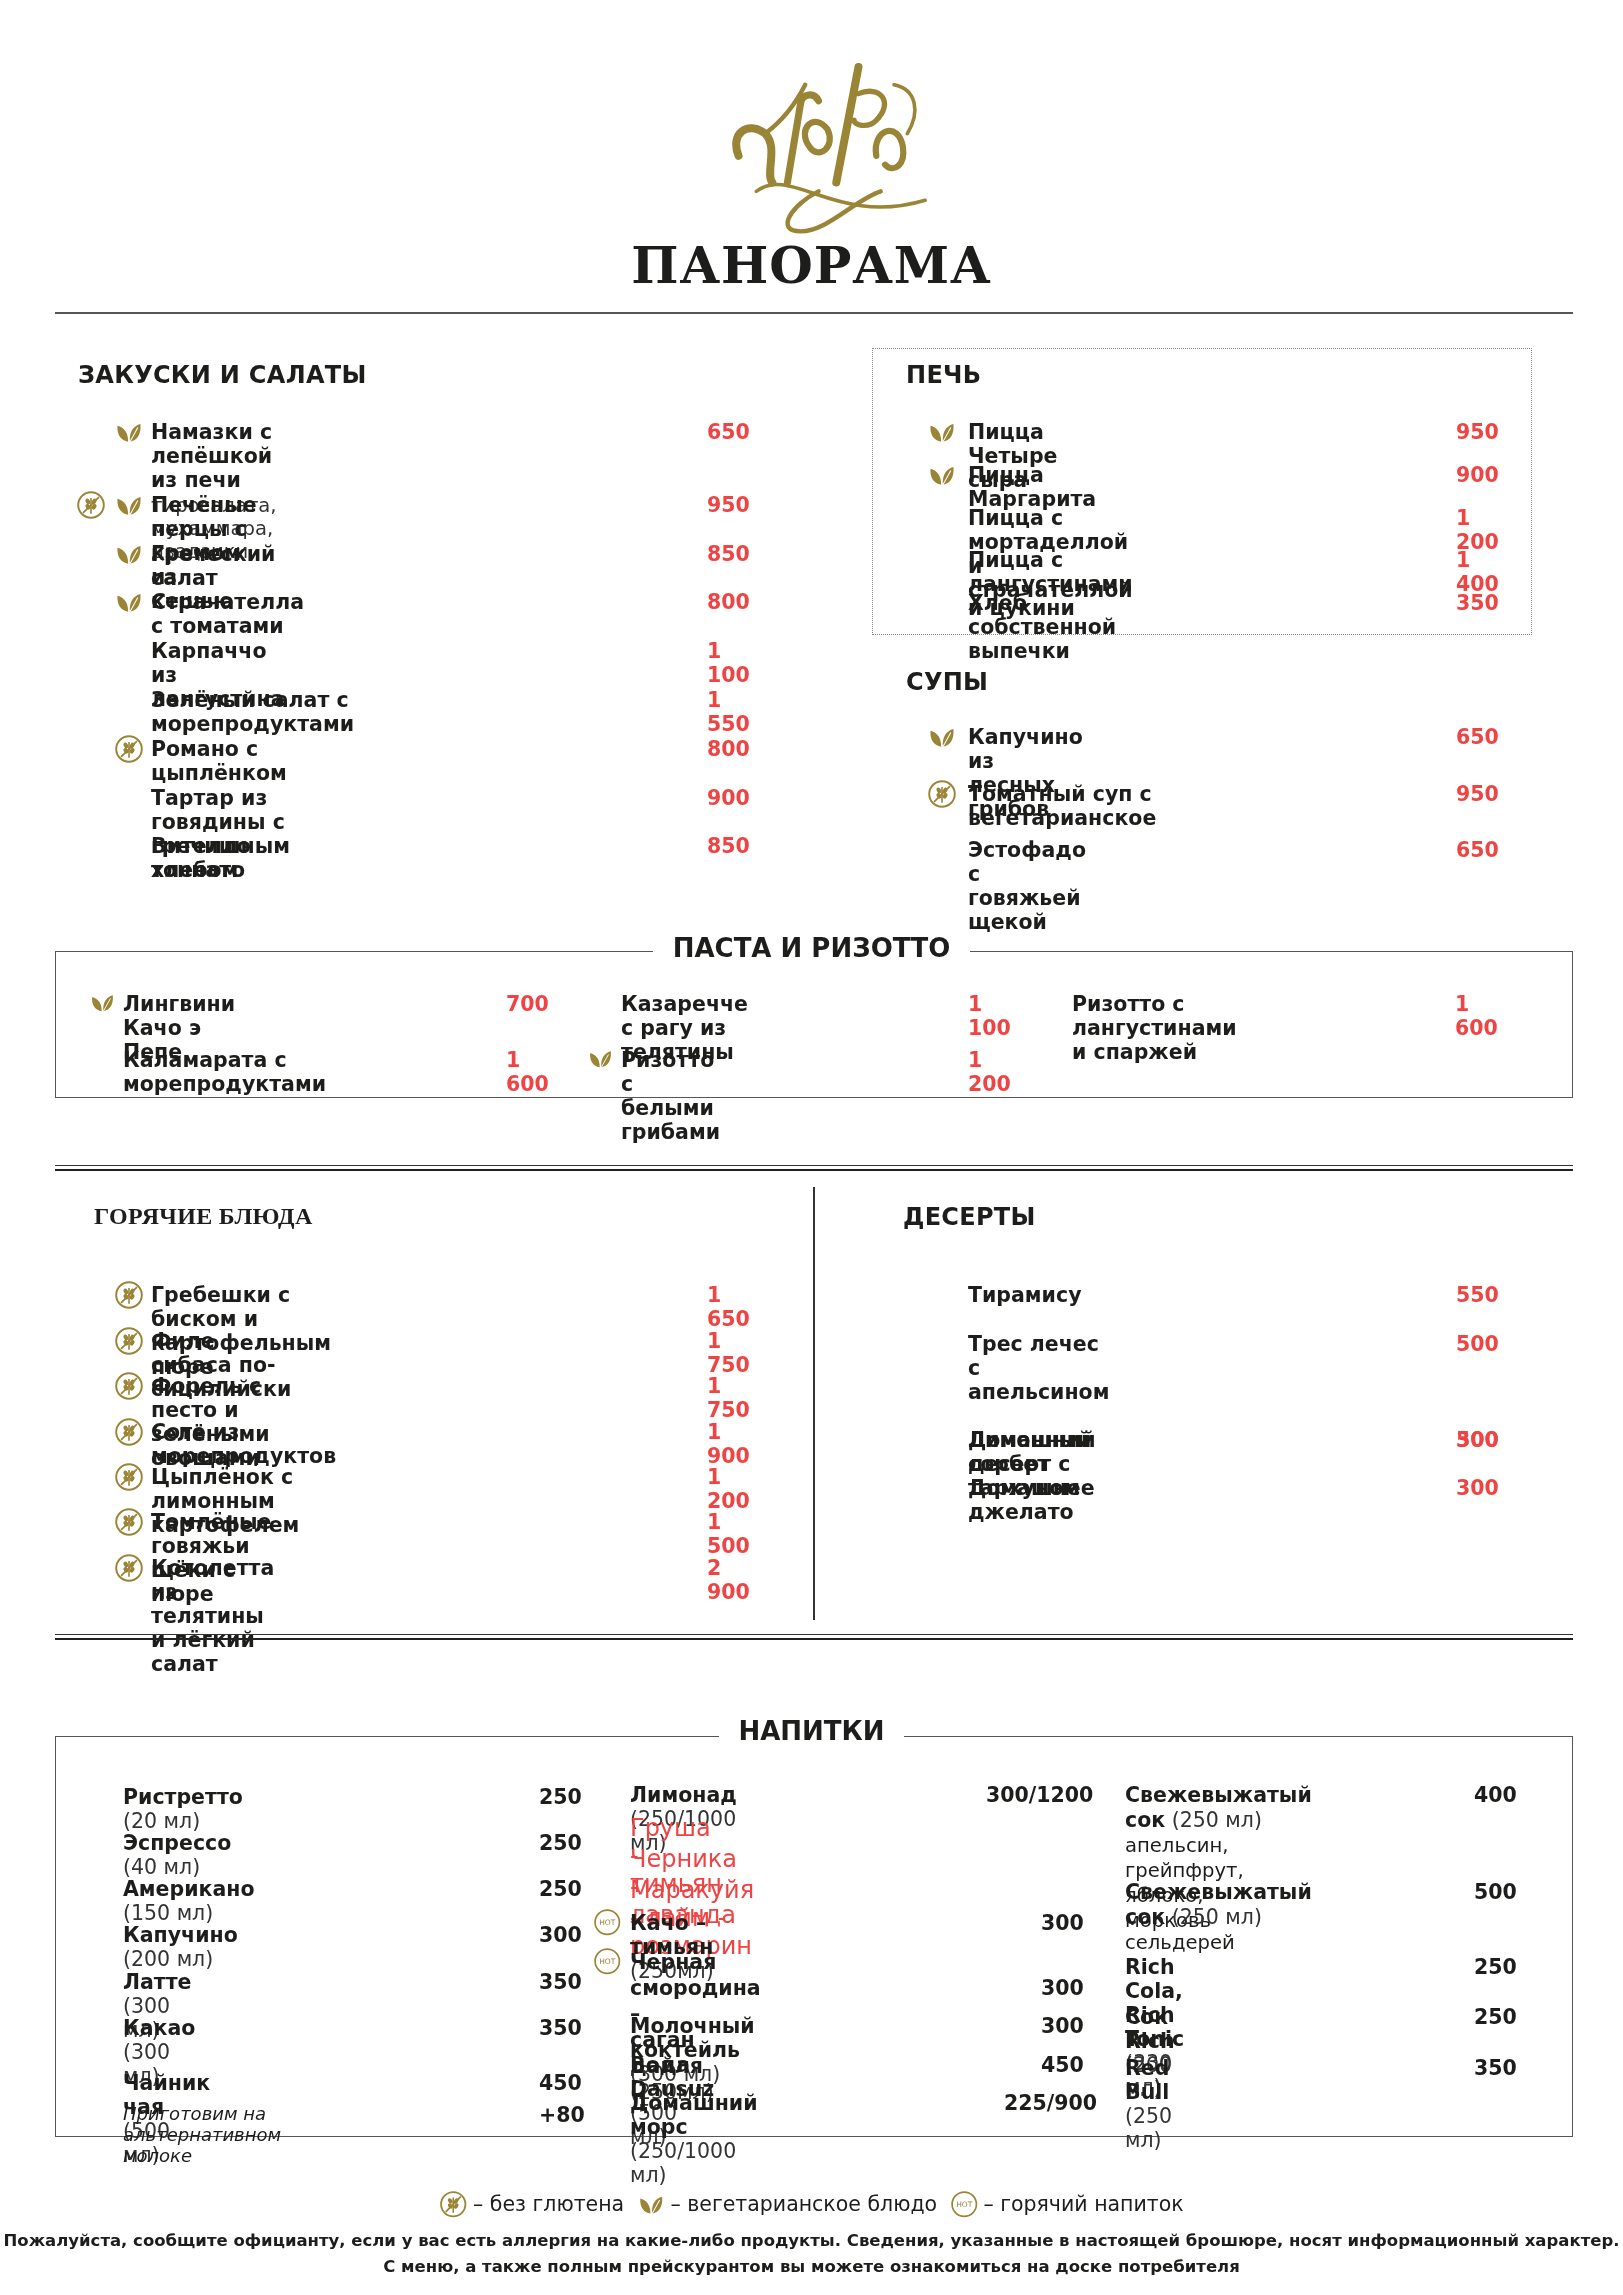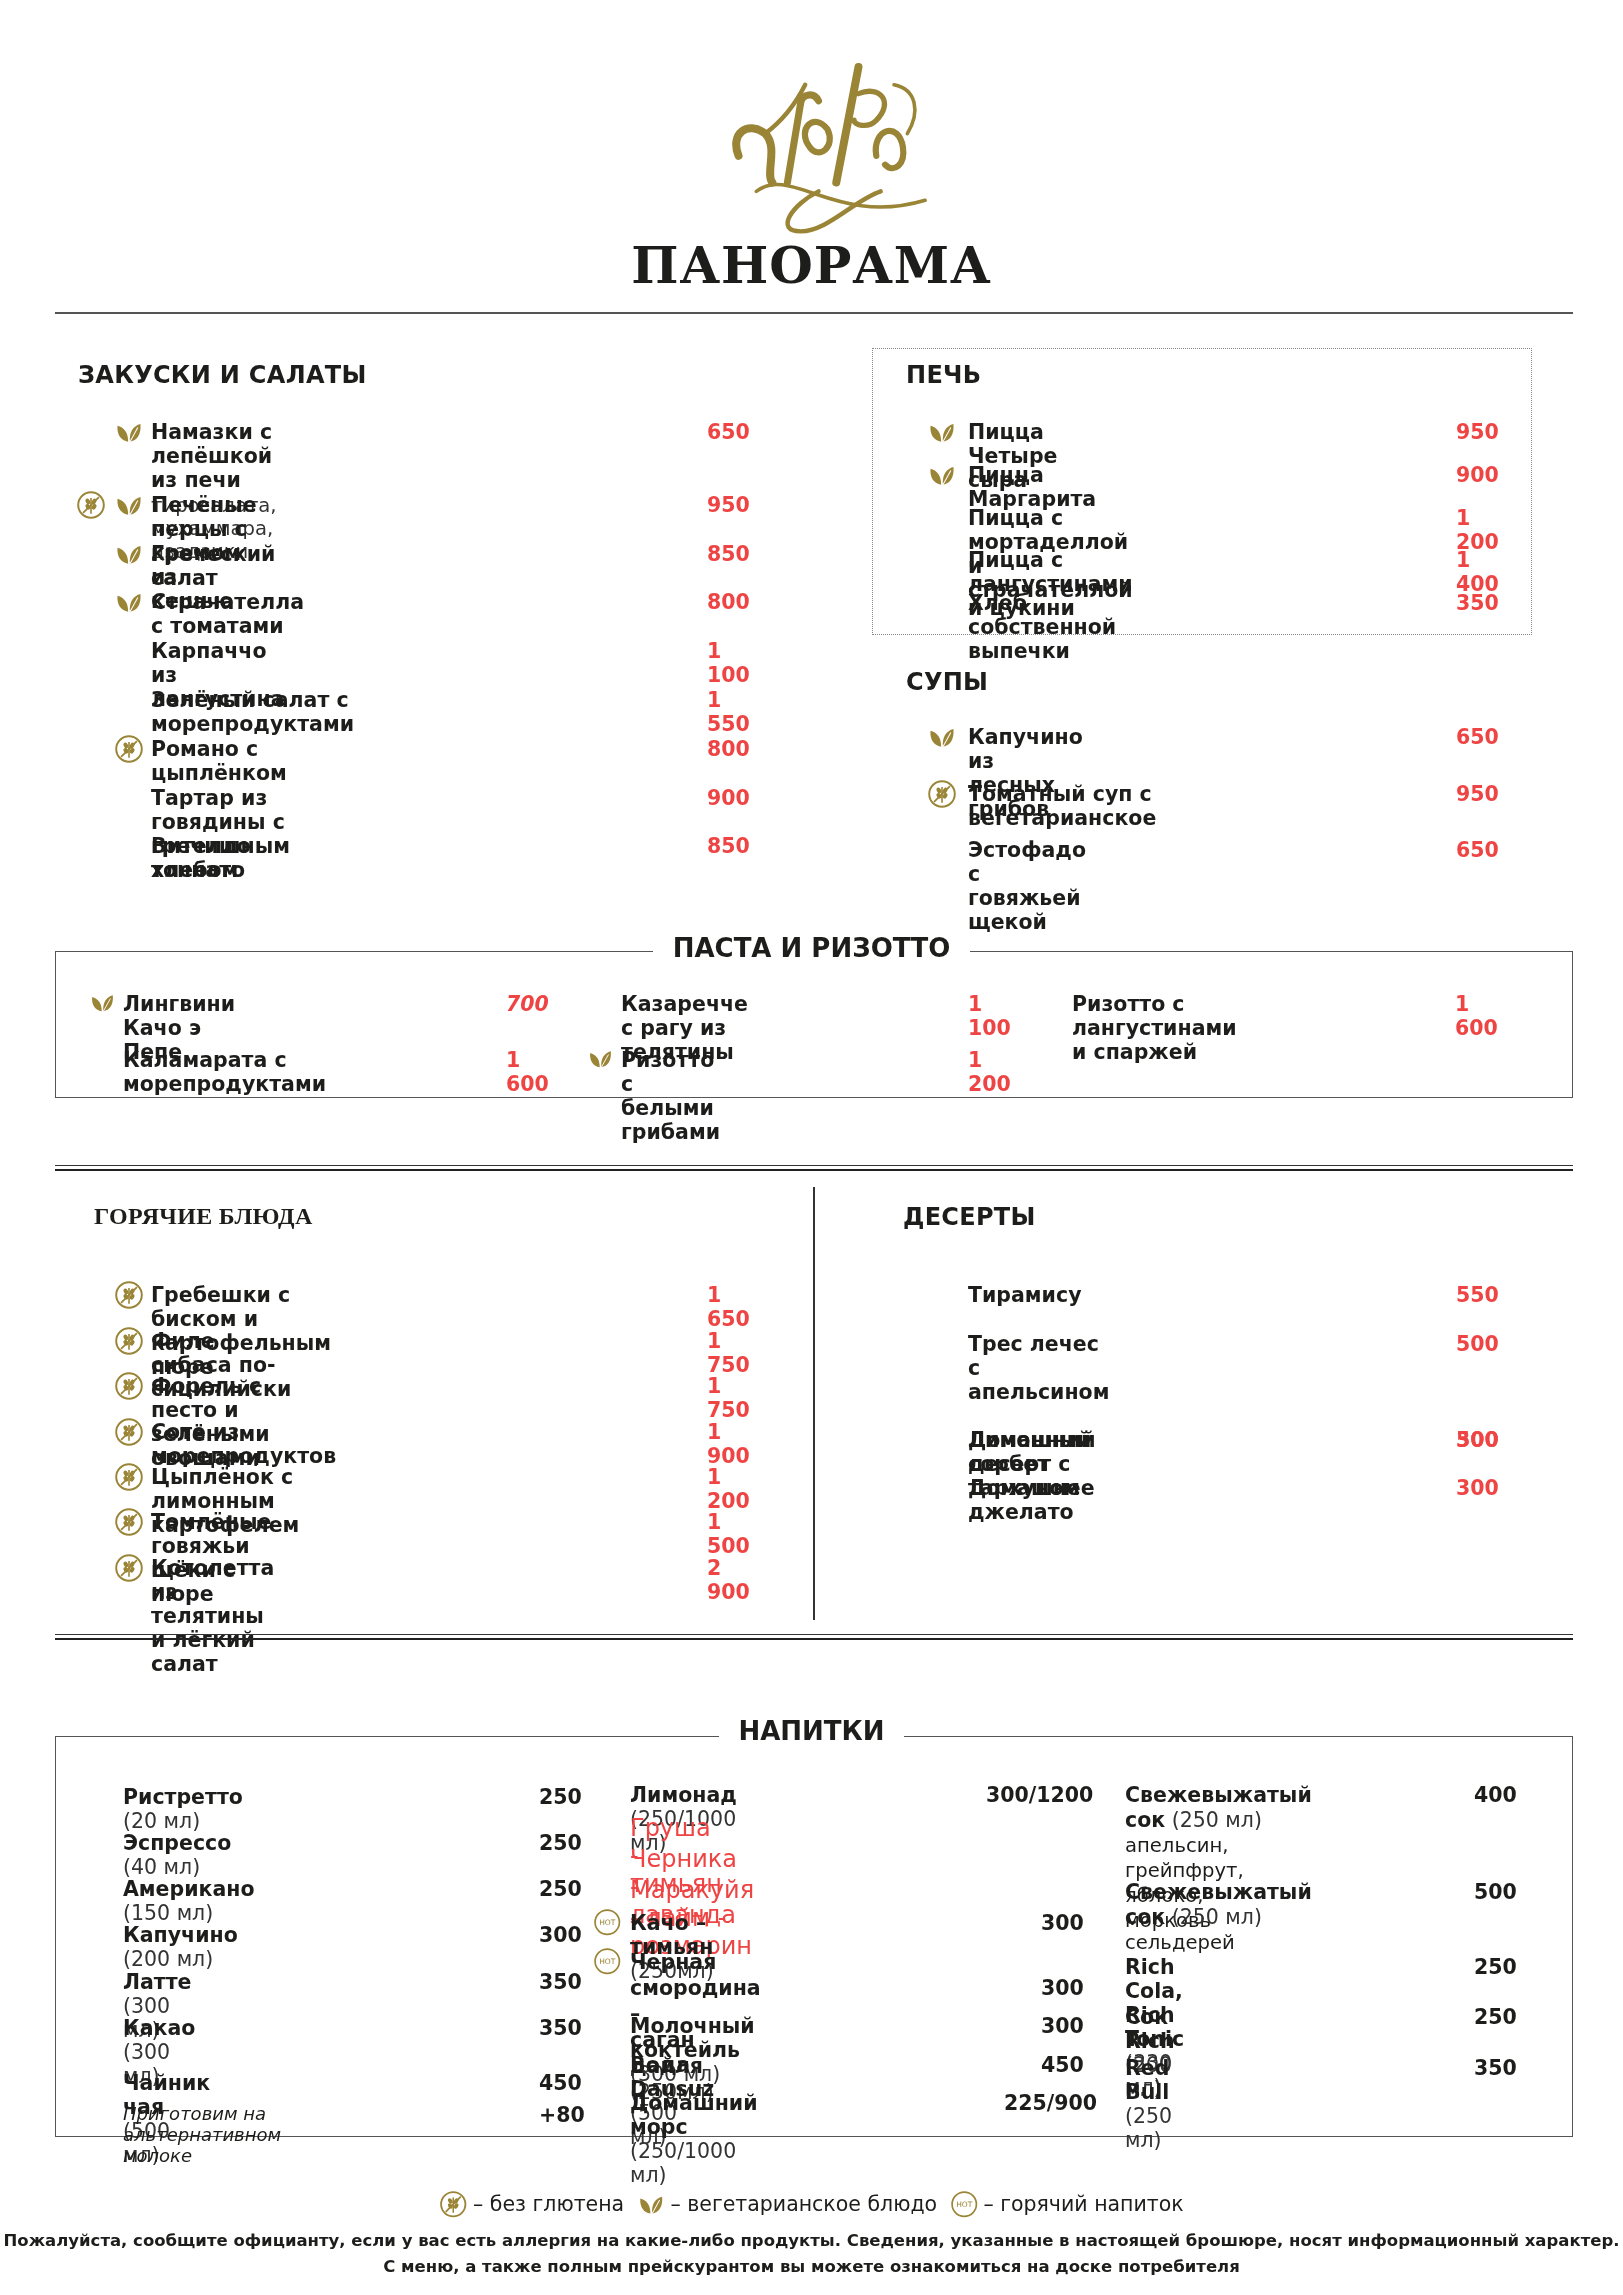--- a/index.html
+++ b/index.html
@@ -230,21 +230,21 @@
 <div class="abs pasta-box"></div>
 <div class="abs pasta-title"><span>ПАСТА И РИЗОТТО</span></div>
 <div class="abs">
   <div class="row" style="left:123px;top:992px;">
     <span class="ico" style="left:-34px;top:-2.7px;width:27px;height:27px;">
         <svg viewBox="0 0 30 30" width="27" height="27">
           <use href="#leaf"></use>
         </svg>
       </span>
     <div class="name">Лингвини Качо э Пепе</div>
-    <span class="price" style="left:383px;top:0;font-style:italic;">700</span>
+    <span class="price" style="left:383px;top:0;">700</span>
   </div>
   <div class="row" style="left:123px;top:1048px;">
     <div class="name">Каламарата с морепродуктами</div>
     <span class="price" style="left:383px;top:0;">1 600</span>
   </div>
   <div class="row" style="left:621px;top:992px;">
     <div class="name">Казаречче с рагу из телятины</div>
     <span class="price" style="left:347px;top:0;">1 100</span>
   </div>
   <div class="row" style="left:621px;top:1048px;">

